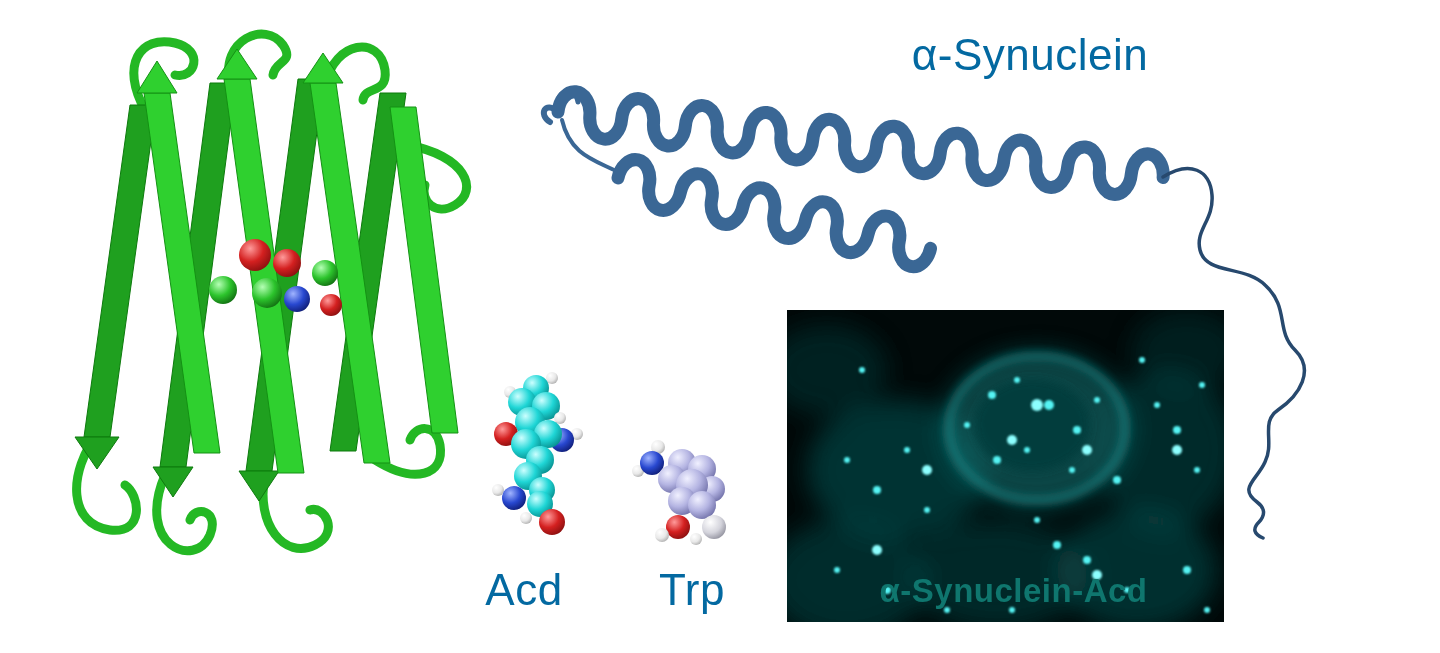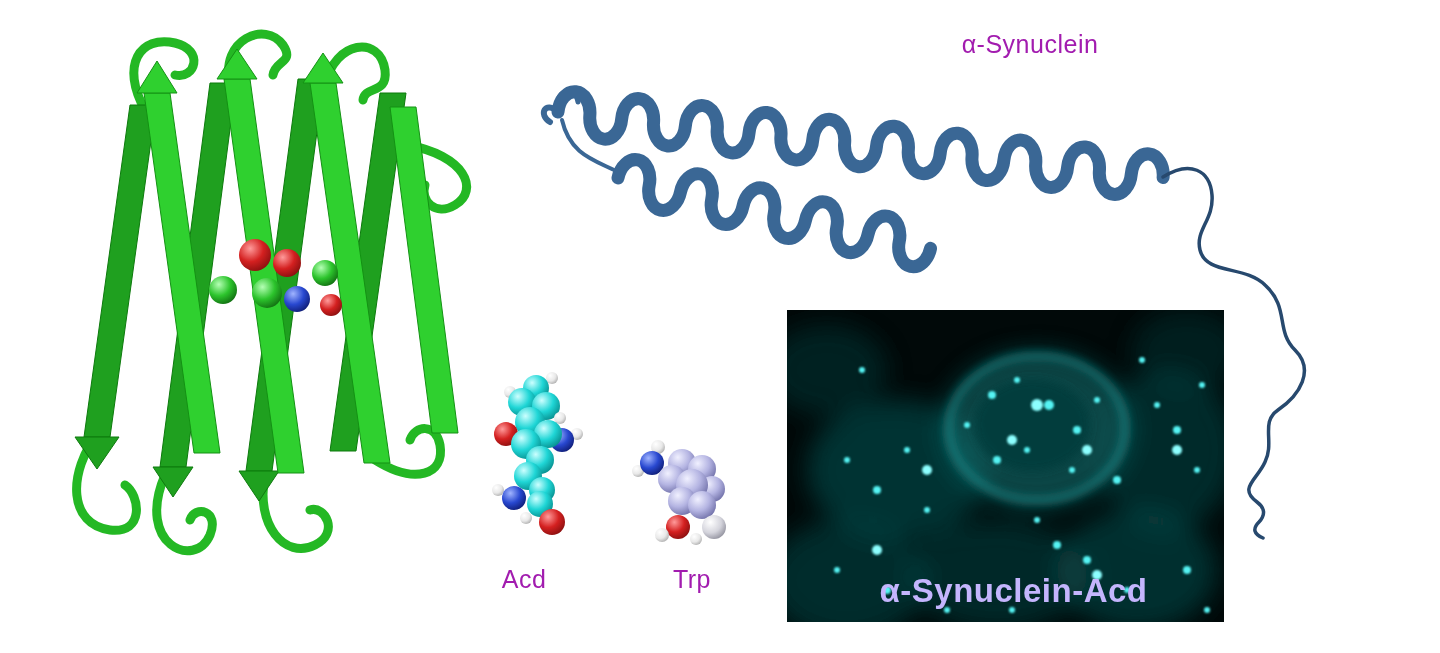--- a/index.html
+++ b/index.html
@@ -6,36 +6,36 @@
   .fig{
     position:relative;
     width:1440px;height:653px;
     background:#ffffff;
     overflow:hidden;
     font-family:"Liberation Sans", sans-serif;
   }
   .panel{position:absolute;}
   .cap{
     position:absolute;
-    color:#a21caf;
-    font-size:25px;
+    color:#0369a1;
+    font-size:44px;
     text-align:center;
     letter-spacing:0.5px;
   }
   .micrograph{
     position:absolute;
     left:787px;top:310px;width:437px;height:312px;
     background:#010909;
     overflow:hidden;
   }
   .micrograph-label{
     position:absolute;
     left:16px;right:0;bottom:12px;
     text-align:center;
-    color:#c4b5fd;
+    color:#0f766e;
     font-size:33px;
     font-weight:bold;
     letter-spacing:0.5px;
   }
   svg{display:block;}
 </style>
 </head>
 <body>
 
 <div class="fig">

